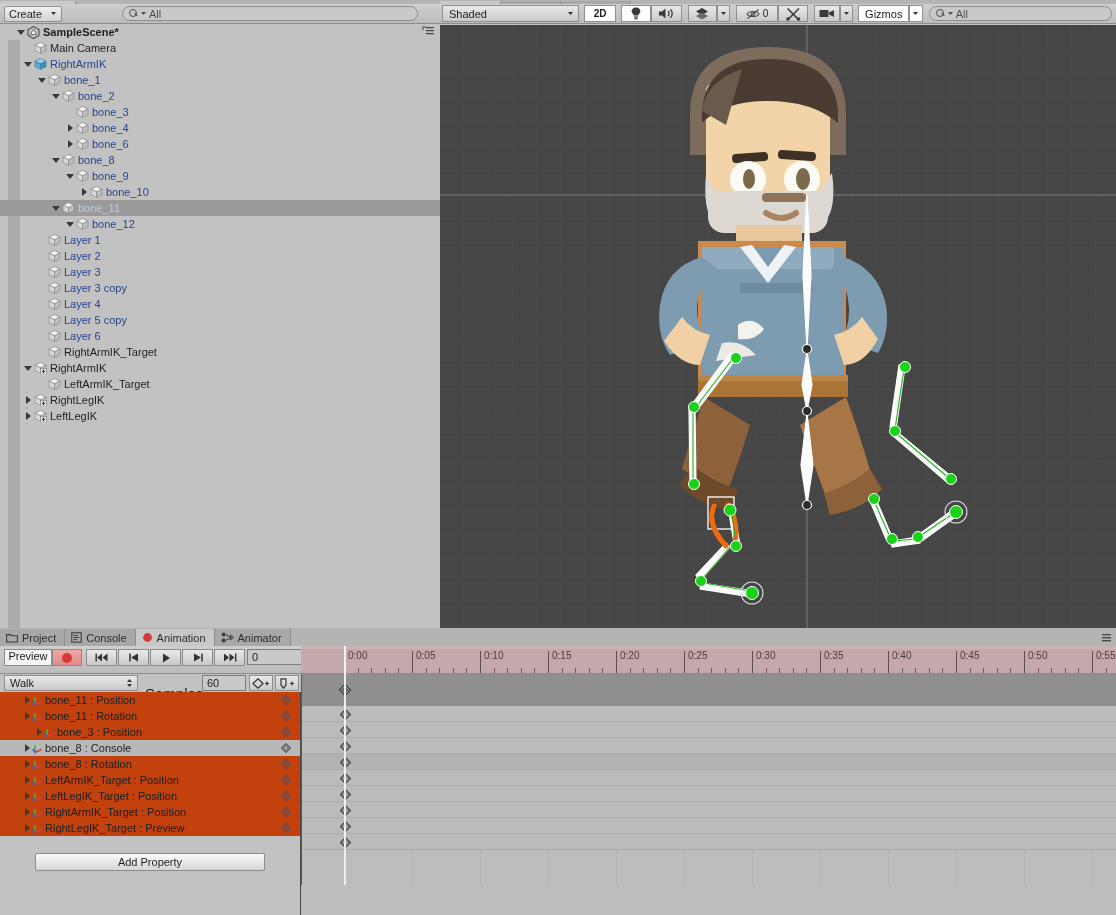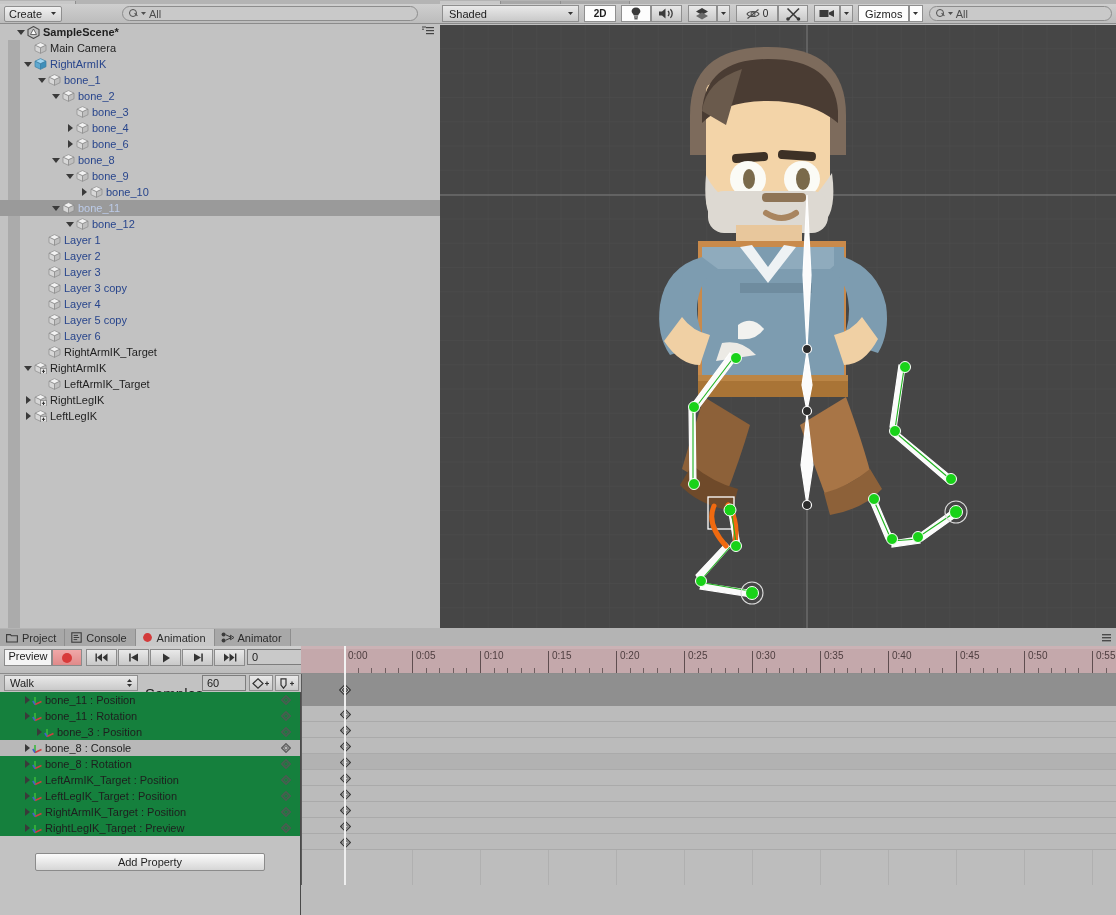--- a/index.html
+++ b/index.html
@@ -152,21 +152,21 @@
     position: absolute; left: 202px; top: 1px; width: 44px; height: 16px;
     background: #c9c9c9; border: 1px solid #7d7d7d; font-size: 11px;
     display: flex; align-items: center; padding-left: 4px; color: #1c1c1c;
   }
   #addkey-btn { position: absolute; left: 249px; top: 1px; width: 24px; height: 16px; }
   #addevt-btn { position: absolute; left: 275px; top: 1px; width: 24px; height: 16px; }
 
   #prop-list { position: absolute; left: 0; top: 64px; width: 301px; height: 223px; background: #c2c2c2; }
   .prow {
     height: 16px; display: flex; align-items: center; width: 301px;
-    position: relative; background: #15803d;
+    position: relative; background: #c2410c;
   }
   .prow.alt { background: #b8b8b8; }
   .prow .pname { font-size: 11px; color: #1e1e1e; white-space: nowrap; }
   .axis-icon { width: 11px; height: 11px; flex: none; margin-right: 2px; }
   .prow .keydot { position: absolute; right: 10px; top: 3px; width: 10px; height: 10px; }
   #add-prop-btn {
     position: absolute; left: 35px; top: 225px; width: 230px; height: 18px;
     background: linear-gradient(#fbfbfb,#d6d6d6); border: 1px solid #8b8b8b; border-radius: 2px;
     font-size: 11px; color: #1e1e1e; display: flex; align-items: center; justify-content: center;
   }

